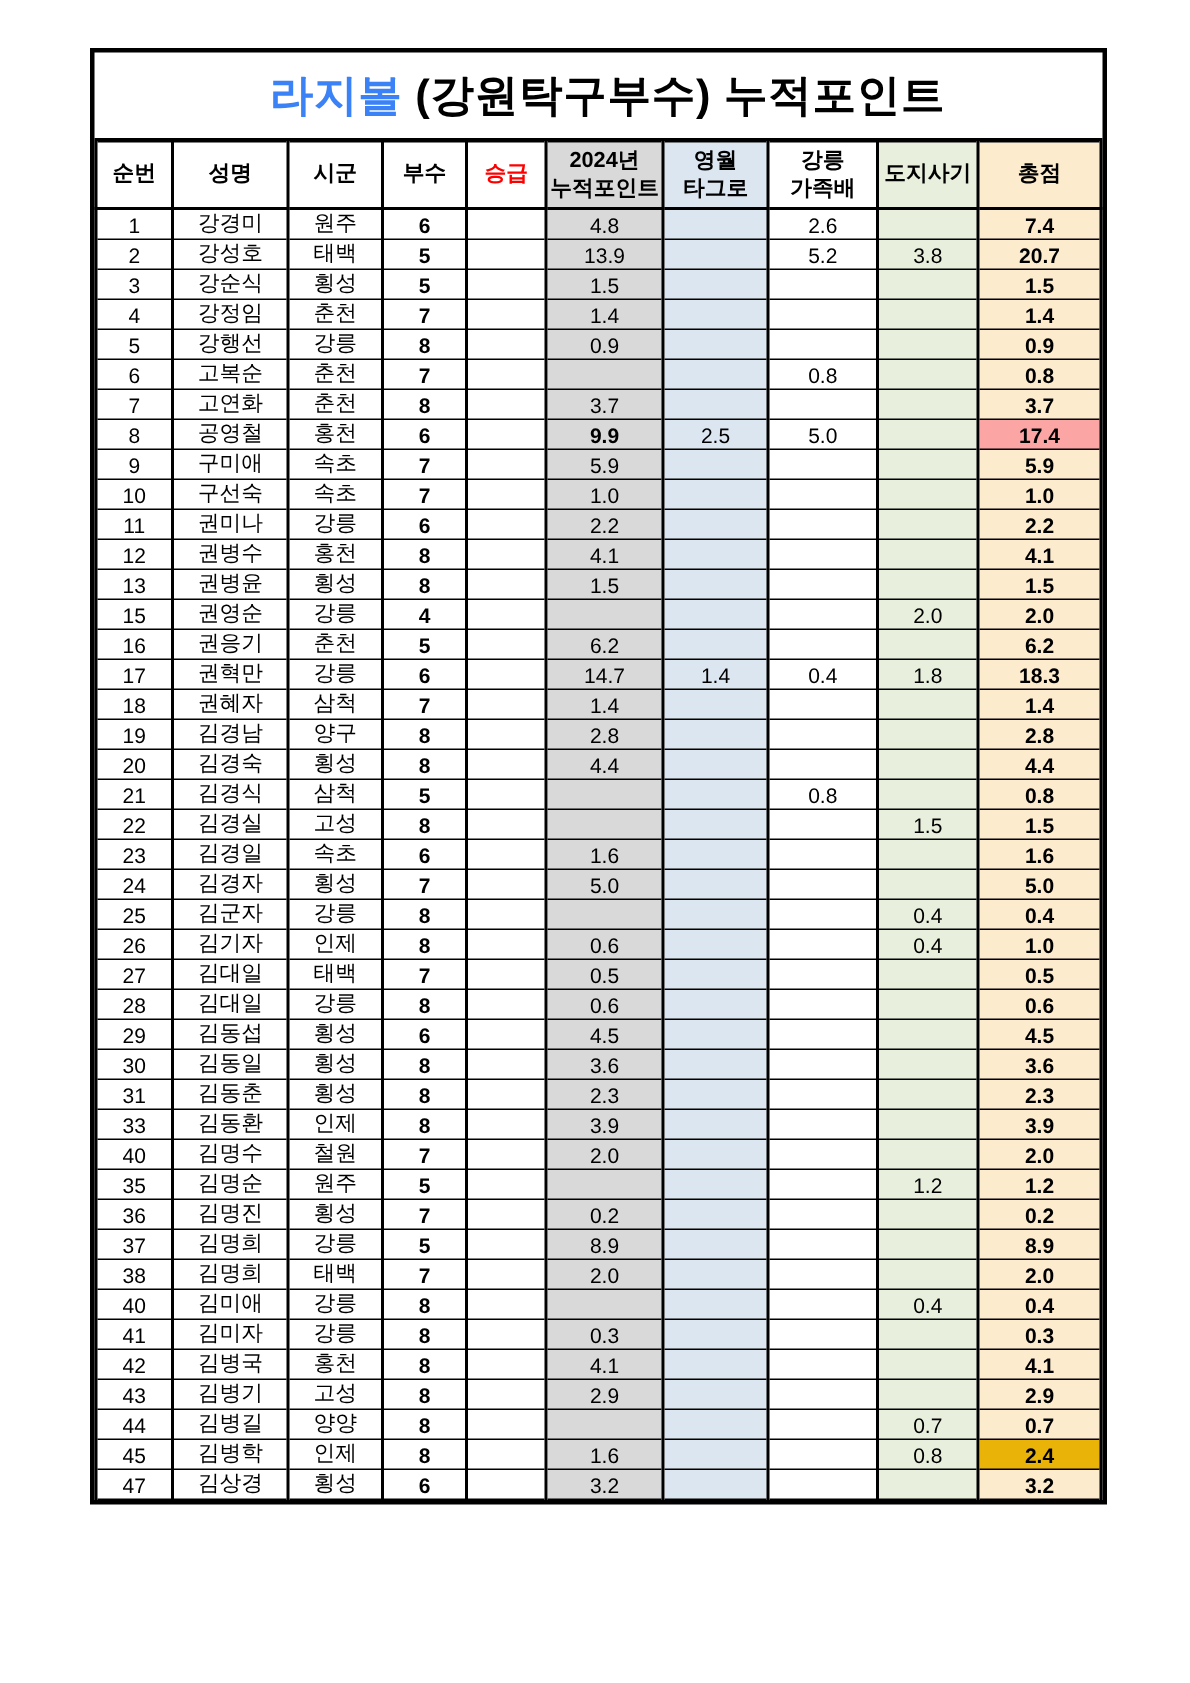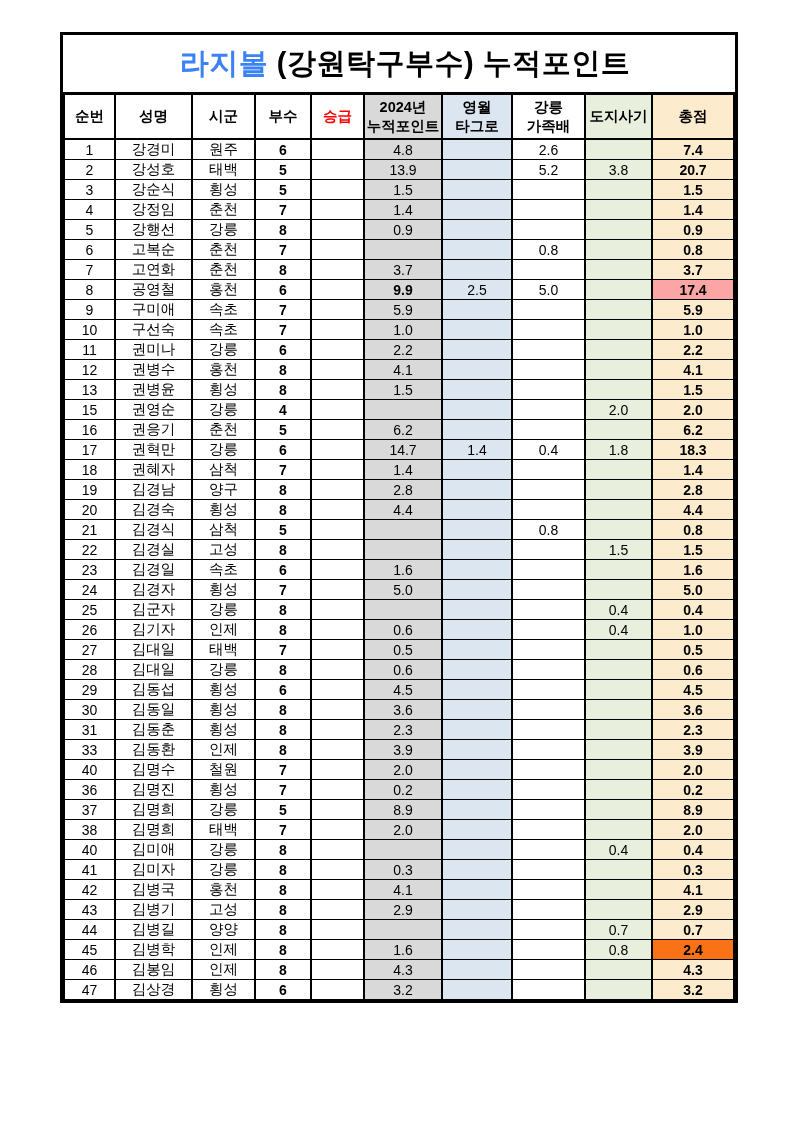--- a/index.html
+++ b/index.html
@@ -495,20 +495,32 @@
             <td class="c-sigun">철원</td>
             <td class="c-busu bold">7</td>
             <td class="c-promotion"></td>
             <td class="c-points2024" style="background: rgb(217, 217, 217);">2.0</td>
             <td class="c-yeongwol" style="background: rgb(220, 230, 241);"></td>
             <td class="c-gangneung" style="background: rgb(255, 255, 255);"></td>
             <td class="c-dojisagi" style="background: rgb(232, 239, 220);"></td>
             <td class="c-total bold" style="background: rgb(252, 235, 205);">2.0</td>
           </tr>
           <tr>
+            <td class="c-rank">35</td>
+            <td class="c-name">김명순</td>
+            <td class="c-sigun">원주</td>
+            <td class="c-busu bold">5</td>
+            <td class="c-promotion"></td>
+            <td class="c-points2024" style="background: rgb(217, 217, 217);"></td>
+            <td class="c-yeongwol" style="background: rgb(220, 230, 241);"></td>
+            <td class="c-gangneung" style="background: rgb(255, 255, 255);"></td>
+            <td class="c-dojisagi" style="background: rgb(232, 239, 220);">1.2</td>
+            <td class="c-total bold" style="background: rgb(252, 235, 205);">1.2</td>
+          </tr>
+          <tr>
             <td class="c-rank">36</td>
             <td class="c-name">김명진</td>
             <td class="c-sigun">횡성</td>
             <td class="c-busu bold">7</td>
             <td class="c-promotion"></td>
             <td class="c-points2024" style="background: rgb(217, 217, 217);">0.2</td>
             <td class="c-yeongwol" style="background: rgb(220, 230, 241);"></td>
             <td class="c-gangneung" style="background: rgb(255, 255, 255);"></td>
             <td class="c-dojisagi" style="background: rgb(232, 239, 220);"></td>
             <td class="c-total bold" style="background: rgb(252, 235, 205);">0.2</td>
@@ -600,33 +612,21 @@
           <tr>
             <td class="c-rank">45</td>
             <td class="c-name">김병학</td>
             <td class="c-sigun">인제</td>
             <td class="c-busu bold">8</td>
             <td class="c-promotion"></td>
             <td class="c-points2024" style="background: rgb(217, 217, 217);">1.6</td>
             <td class="c-yeongwol" style="background: rgb(220, 230, 241);"></td>
             <td class="c-gangneung" style="background: rgb(255, 255, 255);"></td>
             <td class="c-dojisagi" style="background: rgb(232, 239, 220);">0.8</td>
-            <td class="c-total bold" style="background: #f97316;">2.4</td>
-          </tr>
-          <tr>
-            <td class="c-rank">46</td>
-            <td class="c-name">김봉임</td>
-            <td class="c-sigun">인제</td>
-            <td class="c-busu bold">8</td>
-            <td class="c-promotion"></td>
-            <td class="c-points2024" style="background: rgb(217, 217, 217);">4.3</td>
-            <td class="c-yeongwol" style="background: rgb(220, 230, 241);"></td>
-            <td class="c-gangneung" style="background: rgb(255, 255, 255);"></td>
-            <td class="c-dojisagi" style="background: rgb(232, 239, 220);"></td>
-            <td class="c-total bold" style="background: rgb(252, 235, 205);">4.3</td>
+            <td class="c-total bold" style="background: #eab308;">2.4</td>
           </tr>
           <tr>
             <td class="c-rank">47</td>
             <td class="c-name">김상경</td>
             <td class="c-sigun">횡성</td>
             <td class="c-busu bold">6</td>
             <td class="c-promotion"></td>
             <td class="c-points2024" style="background: rgb(217, 217, 217);">3.2</td>
             <td class="c-yeongwol" style="background: rgb(220, 230, 241);"></td>
             <td class="c-gangneung" style="background: rgb(255, 255, 255);"></td>

